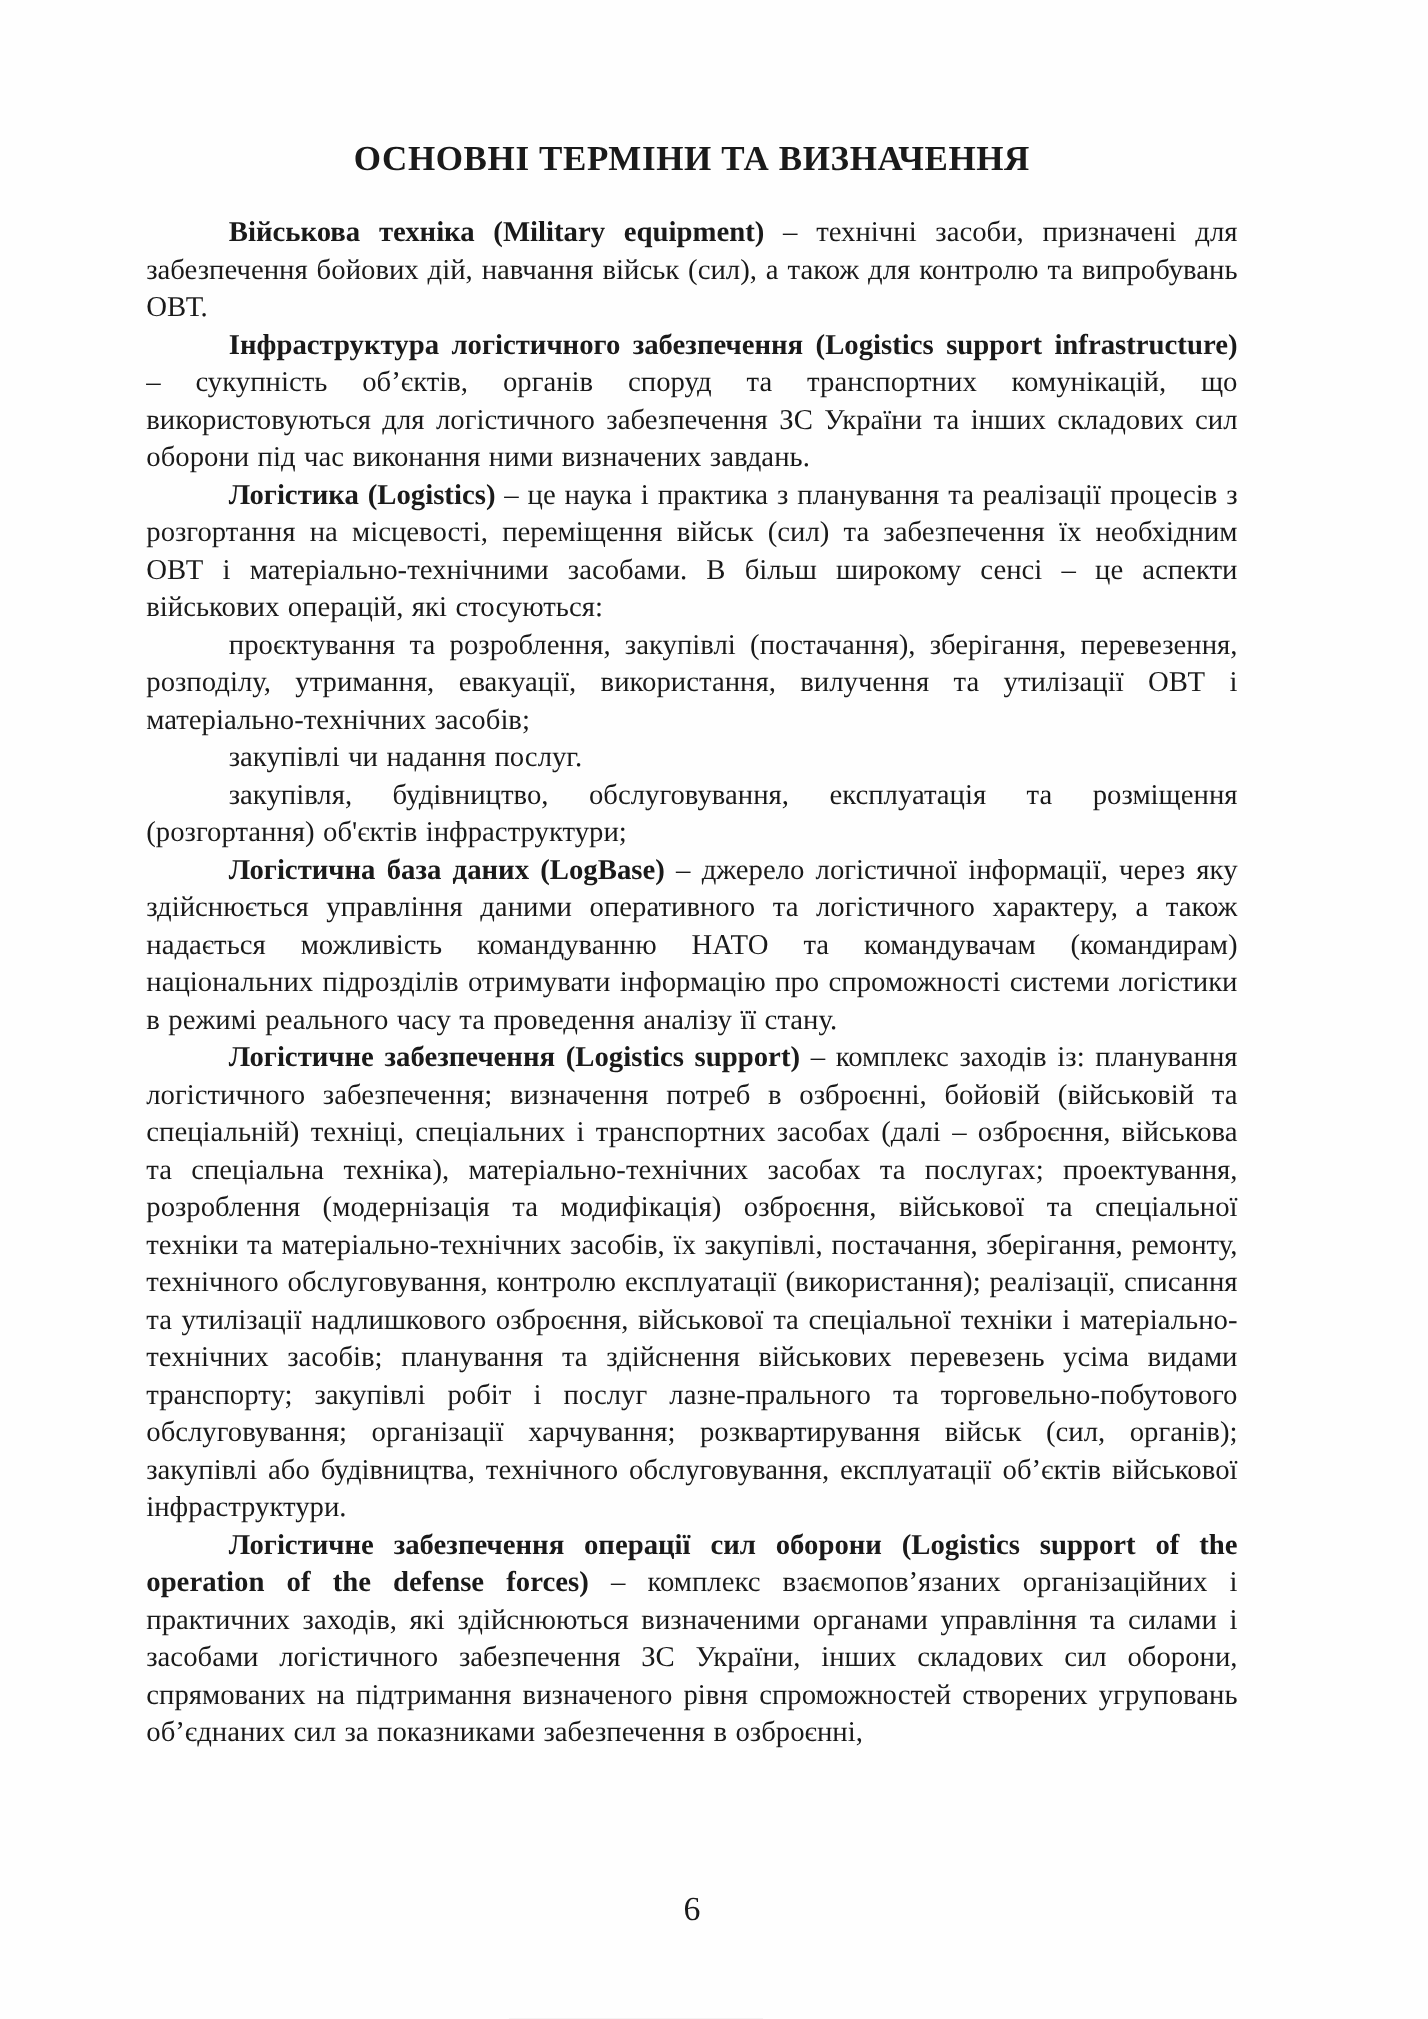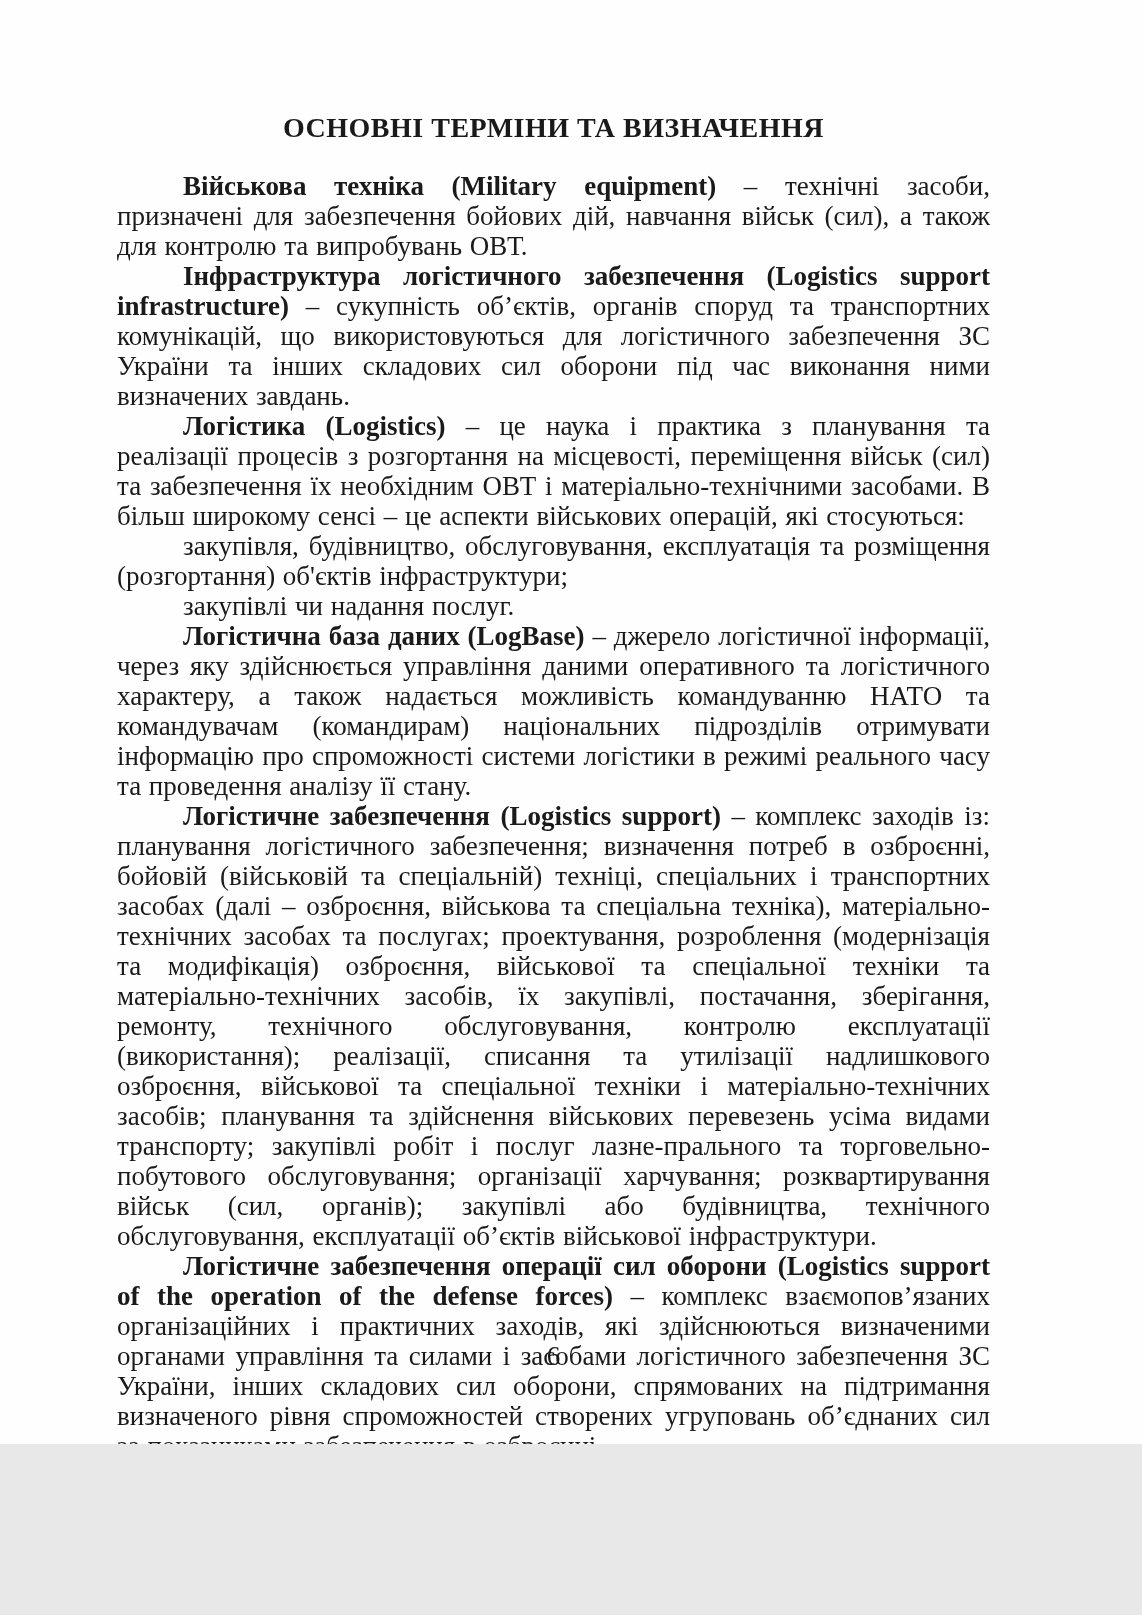--- a/index.html
+++ b/index.html
@@ -3,40 +3,40 @@
 <meta charset="utf-8">
 <style>
   html, body {
     margin: 0;
     padding: 0;
     background: #e8e8e8;
   }
   .page {
     position: relative;
     width: 1142px;
-    height: 1444px;
+    height: 1615px;
     margin: 0 auto;
     background: #fefefe;
     color: #1a1a1a;
     font-family: "Liberation Serif", "DejaVu Serif", serif;
     box-sizing: border-box;
     padding: 112px 152px 0 117px;
     overflow: hidden;
   }
   .doc-title {
     margin: 0 0 27px 0;
     text-align: center;
     font-size: 28px;
     font-weight: bold;
     line-height: 32px;
     letter-spacing: 0.5px;
   }
   .para {
     margin: 0;
-    font-size: 27px;
+    font-size: 23px;
     line-height: 30px;
     text-align: justify;
     text-align-last: left;
     text-indent: 66px;
     word-spacing: 1px;
   }
   .para b {
     font-weight: bold;
   }
   .page-number {
@@ -54,25 +54,26 @@
 <div class="page">
 
   <h1 class="doc-title">ОСНОВНІ ТЕРМІНИ ТА ВИЗНАЧЕННЯ</h1>
 
   <p class="para"><b>Військова техніка (Military equipment)</b><span> – технічні засоби, призначені для забезпечення бойових дій, навчання військ (сил), а також для контролю та випробувань ОВТ.</span></p>
 
   <p class="para"><b>Інфраструктура логістичного забезпечення (Logistics support infrastructure)</b><span> – сукупність об’єктів, органів споруд та транспортних комунікацій, що використовуються для логістичного забезпечення ЗС України та інших складових сил оборони під час виконання ними визначених завдань.</span></p>
 
   <p class="para"><b>Логістика (Logistics)</b><span> – це наука і практика з планування та реалізації процесів з розгортання на місцевості, переміщення військ (сил) та забезпечення їх необхідним ОВТ і матеріально-технічними засобами. В більш широкому сенсі – це аспекти військових операцій, які стосуються:</span></p>
 
+  <p class="para"><span>проєктування та розроблення, закупівлі (постачання), зберігання, перевезення, розподілу, утримання, евакуації, використання, вилучення та утилізації ОВТ і матеріально-технічних засобів;</span></p>
 
 
+  <p class="para"><span>закупівлі чи надання послуг.</span></p>
+
   <p class="para"><span>закупівля, будівництво, обслуговування, експлуатація та розміщення (розгортання) об'єктів інфраструктури;</span></p>
-
-  <p class="para"><span>закупівлі чи надання послуг.</span></p>
 
   <p class="para"><b>Логістична база даних (LogBase)</b><span> – джерело логістичної інформації, через яку здійснюється управління даними оперативного та логістичного характеру, а також надається можливість командуванню НАТО та командувачам (командирам) національних підрозділів отримувати інформацію про спроможності системи логістики в режимі реального часу та проведення аналізу її стану.</span></p>
 
   <p class="para"><b>Логістичне забезпечення (Logistics support)</b><span> – комплекс заходів із: планування логістичного забезпечення; визначення потреб в озброєнні, бойовій (військовій та спеціальній) техніці, спеціальних і транспортних засобах (далі – озброєння, військова та спеціальна техніка), матеріально-технічних засобах та послугах; проектування, розроблення (модернізація та модифікація) озброєння, військової та спеціальної техніки та матеріально-технічних засобів, їх закупівлі, постачання, зберігання, ремонту, технічного обслуговування, контролю експлуатації (використання); реалізації, списання та утилізації надлишкового озброєння, військової та спеціальної техніки і матеріально-технічних засобів; планування та здійснення військових перевезень усіма видами транспорту; закупівлі робіт і послуг лазне-прального та торговельно-побутового обслуговування; організації харчування; розквартирування військ (сил, органів); закупівлі або будівництва, технічного обслуговування, експлуатації об’єктів військової інфраструктури.</span></p>
 
   <p class="para"><b>Логістичне забезпечення операції сил оборони (Logistics support of the operation of the defense forces)</b><span> – комплекс взаємопов’язаних організаційних і практичних заходів, які здійснюються визначеними органами управління та силами і засобами логістичного забезпечення ЗС України, інших складових сил оборони, спрямованих на підтримання визначеного рівня спроможностей створених угруповань об’єднаних сил за показниками забезпечення в озброєнні,</span></p>
 
   <div class="page-number">6</div>
 
 </div>

